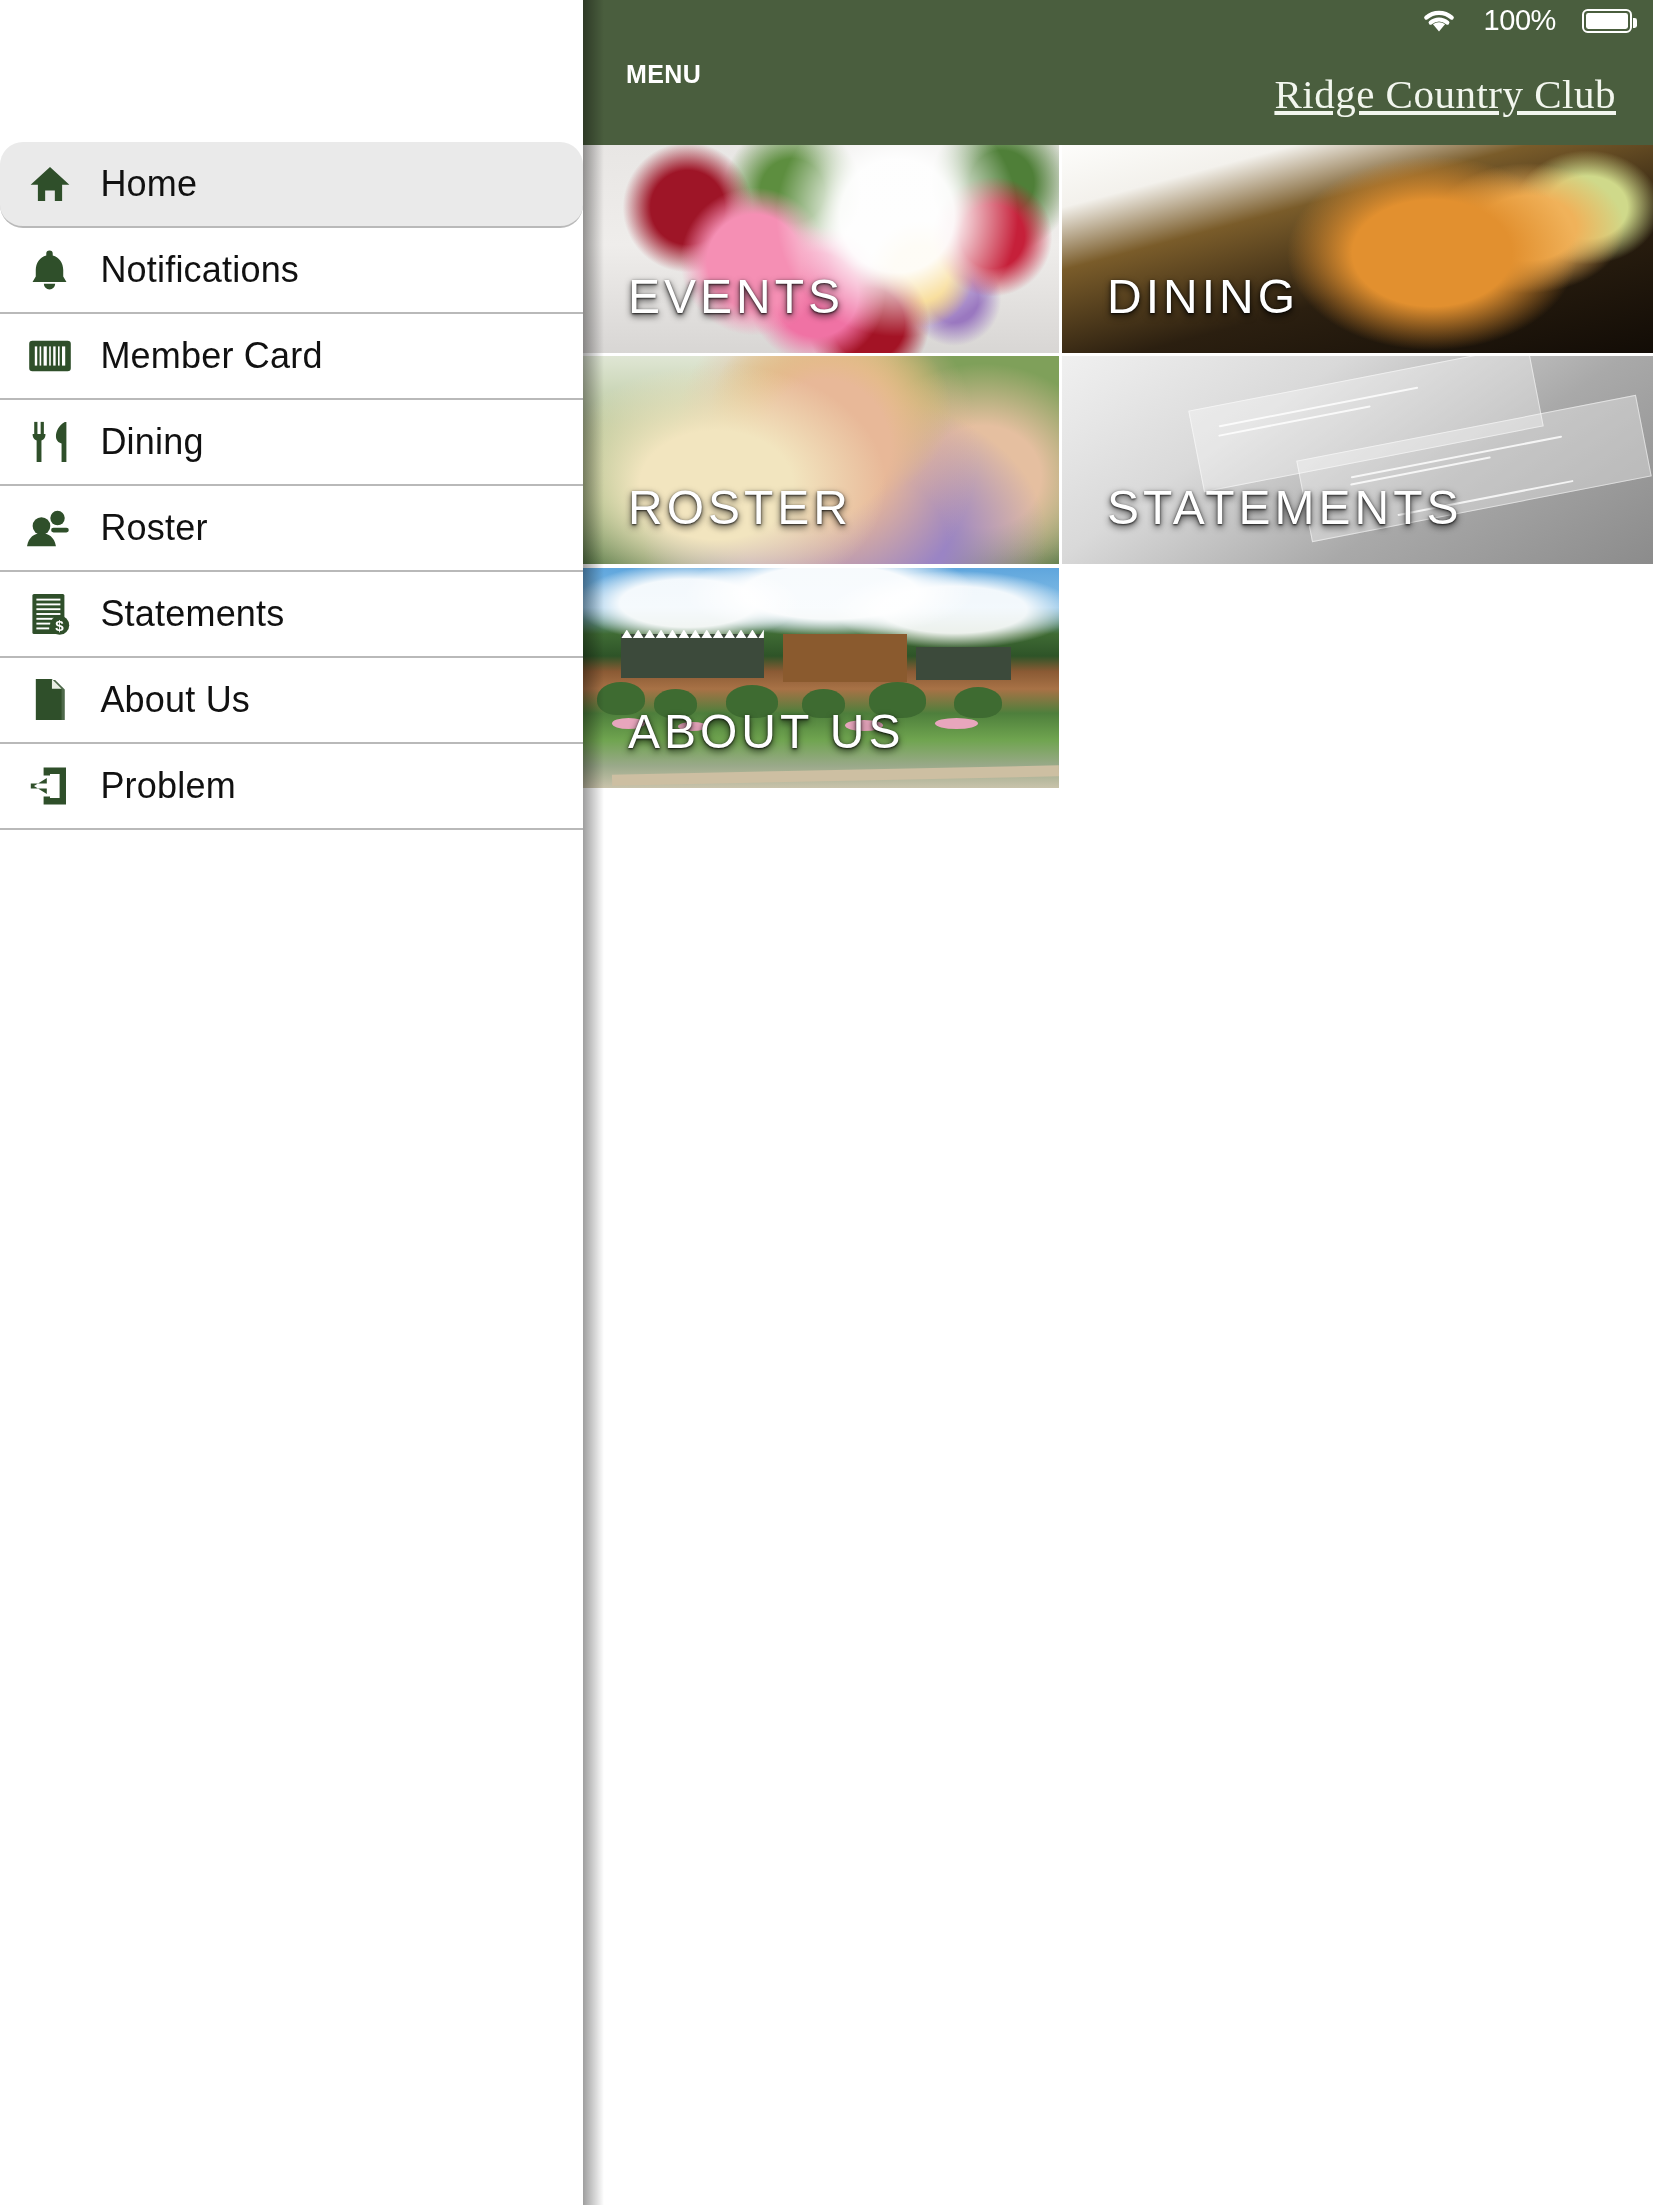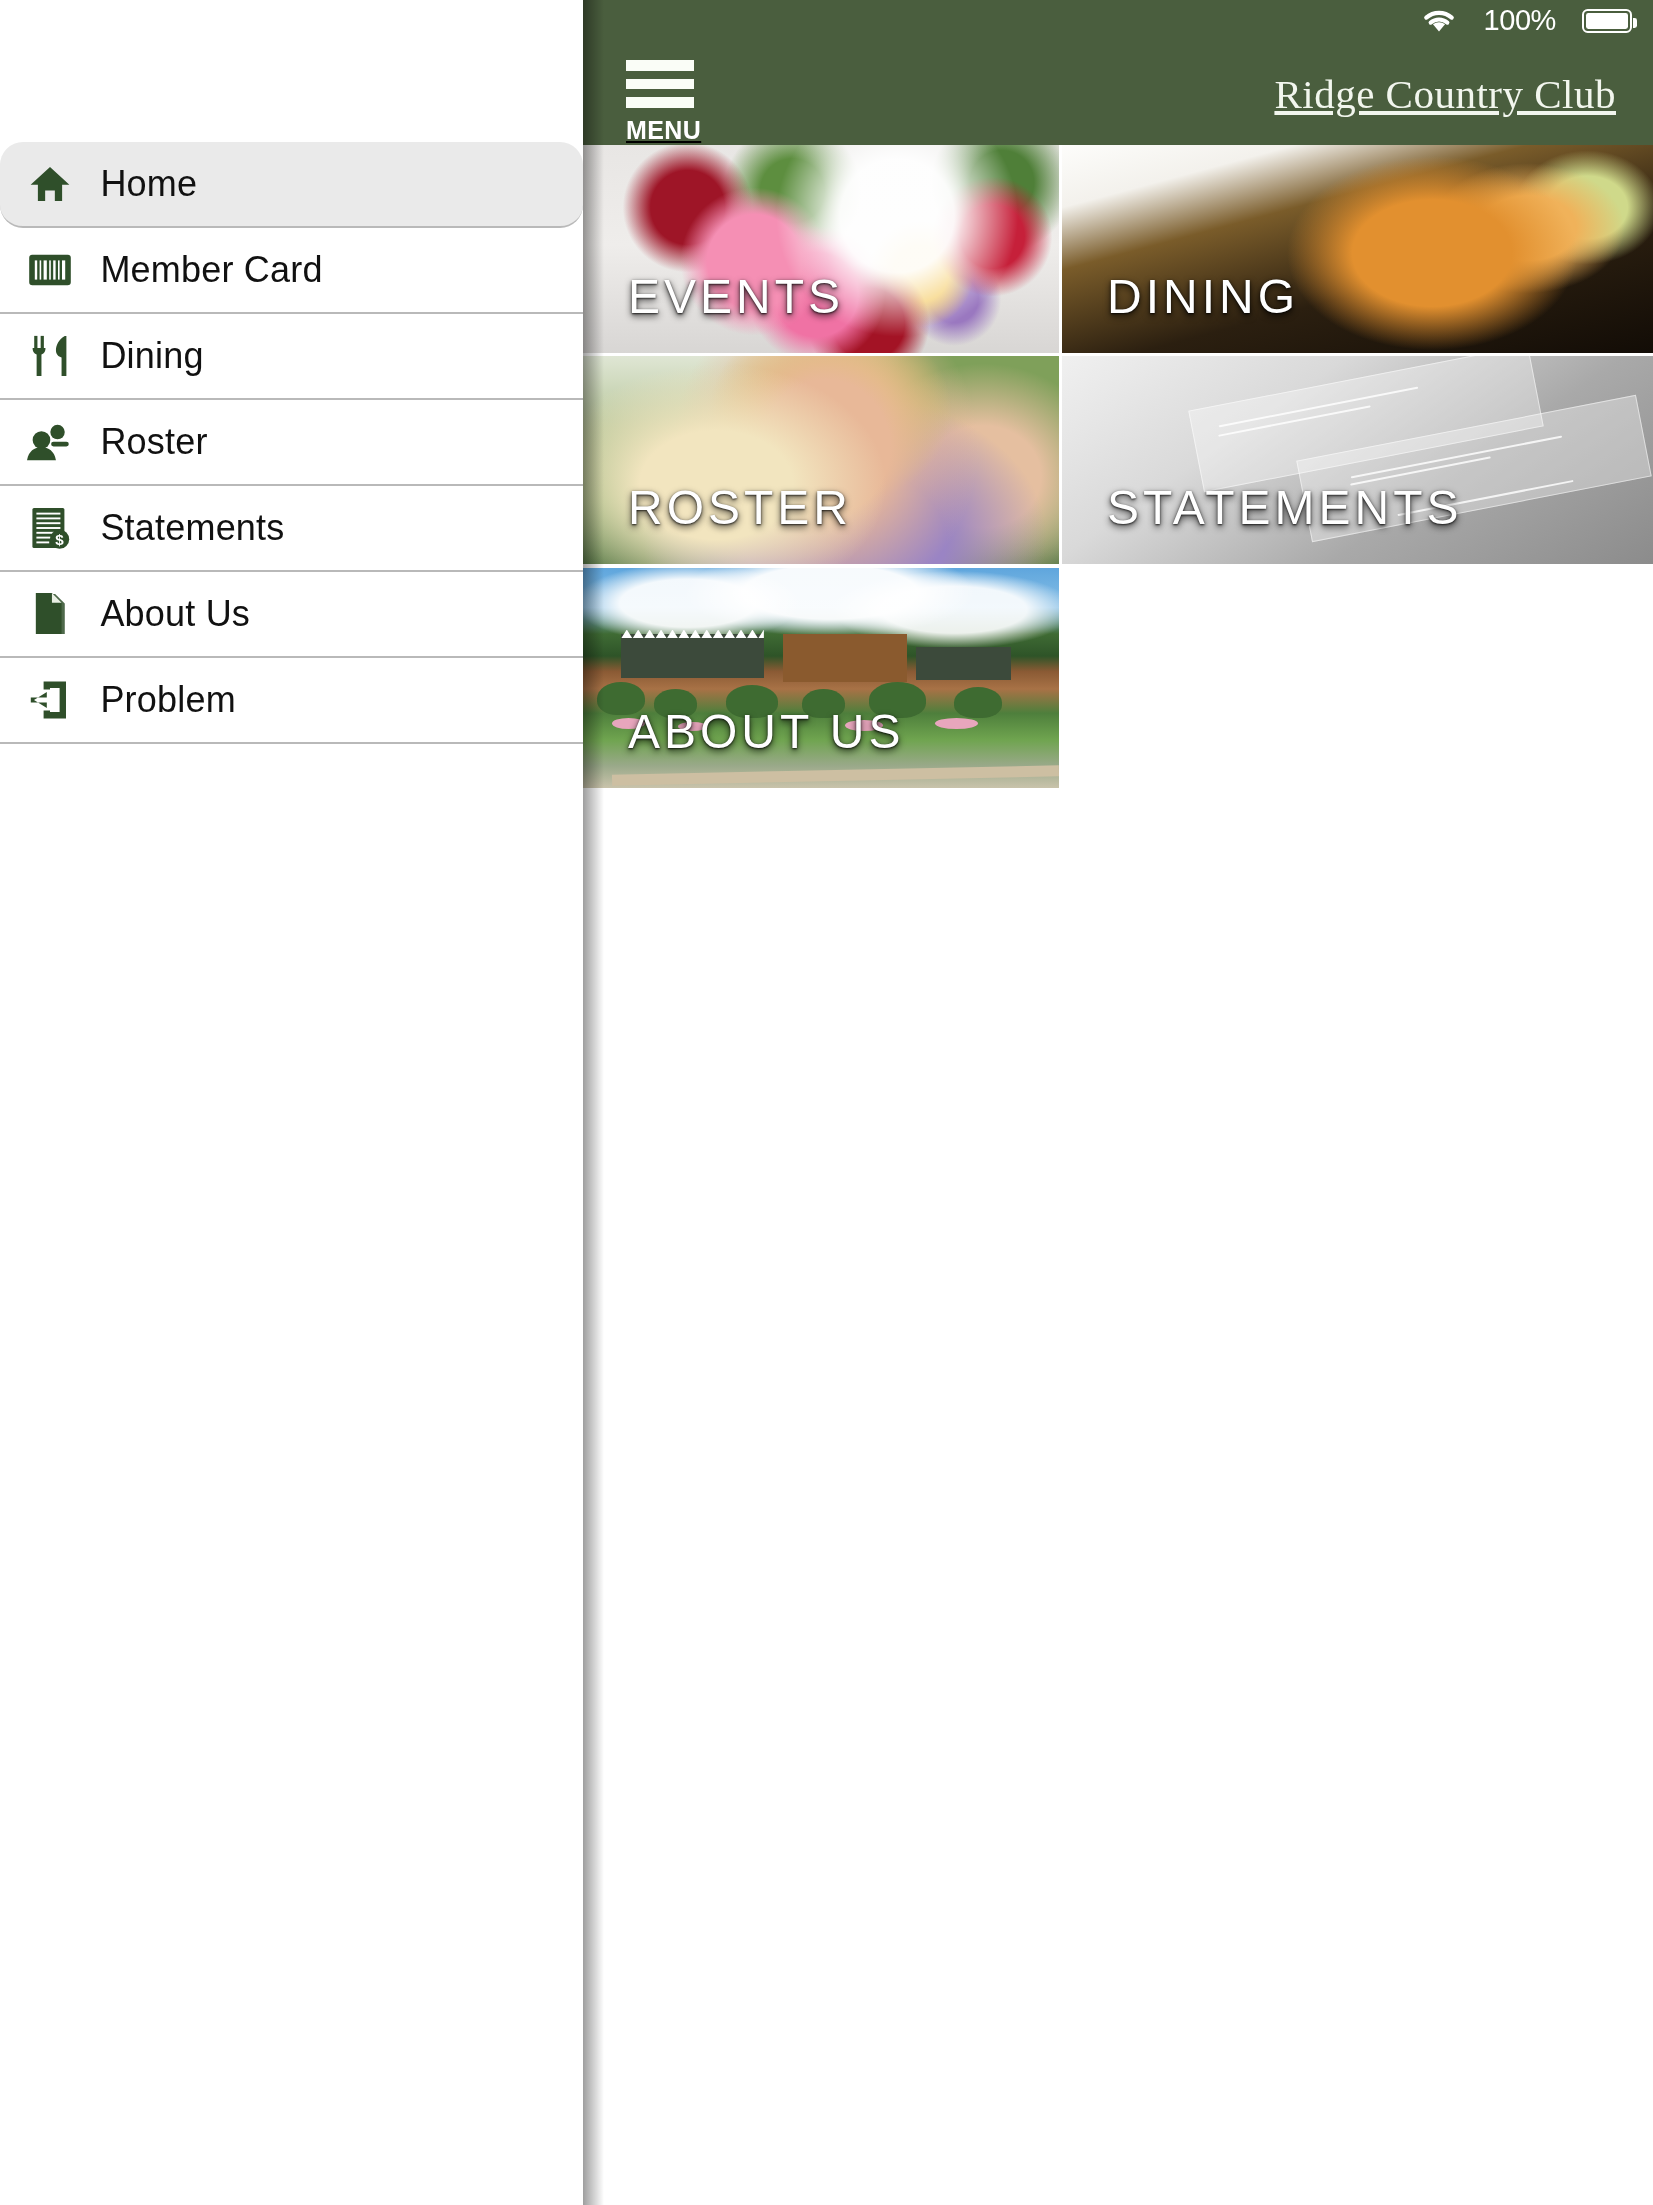--- a/index.html
+++ b/index.html
@@ -89,21 +89,21 @@
 
   
   #header{
     position:relative;
     height:103px; width:100%;
     background:#4a5e3e;
   }
   #menu-btn{
     position:absolute; left:43px; top:18px;
     width:71px; cursor:pointer;
-    display:flex; flex-direction:column; align-items:flex-start;text-decoration:underline;
+    display:flex; flex-direction:row; align-items:flex-start;
   }
   #menu-btn .bar{ width:68px; height:10.5px; background:#fafdf7; margin-bottom:8px; }
   #menu-btn .bar:last-of-type{ margin-bottom:2.4px; }
   #menu-btn .mlabel{
     font-size:25px; color:#ffffff; font-weight:700;
     letter-spacing:0.4px; font-family:"Liberation Sans", sans-serif;
   }
   #app-title{
     position:absolute; right:37px; top:0; height:103px;
     display:flex; align-items:center;
@@ -292,20 +292,29 @@
 
     <div class="nav-item active">
       <span class="ico">
         <svg width="42" height="42" viewBox="0 0 52 52" fill="currentColor">
           <path d="M26 5 L50 27 H41 V47 H32 V34 H20 V47 H11 V27 H2 Z"></path>
         </svg>
       </span>
       <span class="lbl">Home</span>
     </div>
 
+    <div class="nav-item">
+      <span class="ico">
+        <svg width="39" height="42" viewBox="0 0 48 52" fill="currentColor">
+          <path d="M24 2 a4 4 0 0 1 4 4 v2 c8 2 13 9 13 18 v8 l4 7 H3 l4-7 v-8 c0-9 5-16 13-18 V6 a4 4 0 0 1 4-4 z"></path>
+          <path d="M17 43 a7 7 0 0 0 14 0 z"></path>
+        </svg>
+      </span>
+      <span class="lbl">Notifications</span>
+    </div>
 
 
     <div class="nav-item">
       <span class="ico">
         <svg width="44" height="32" viewBox="0 0 54 40" fill="currentColor">
           <rect x="1" y="1" width="52" height="38" rx="4"></rect>
           <g fill="#ffffff">
             <rect x="8" y="8" width="3" height="24"></rect>
             <rect x="14" y="8" width="2" height="24"></rect>
             <rect x="19" y="8" width="4" height="24"></rect>

